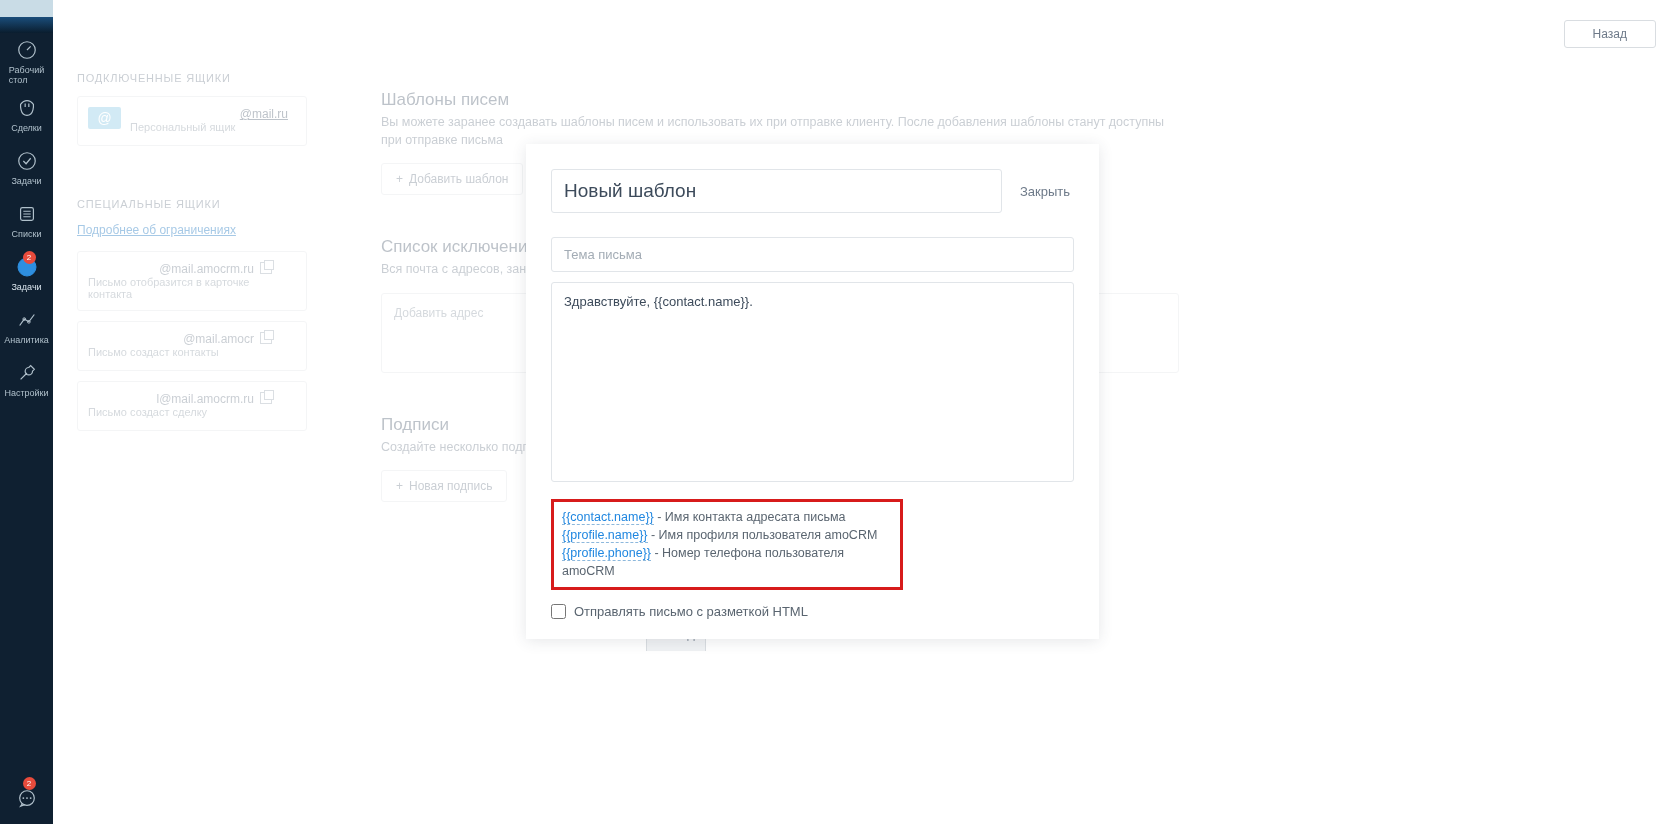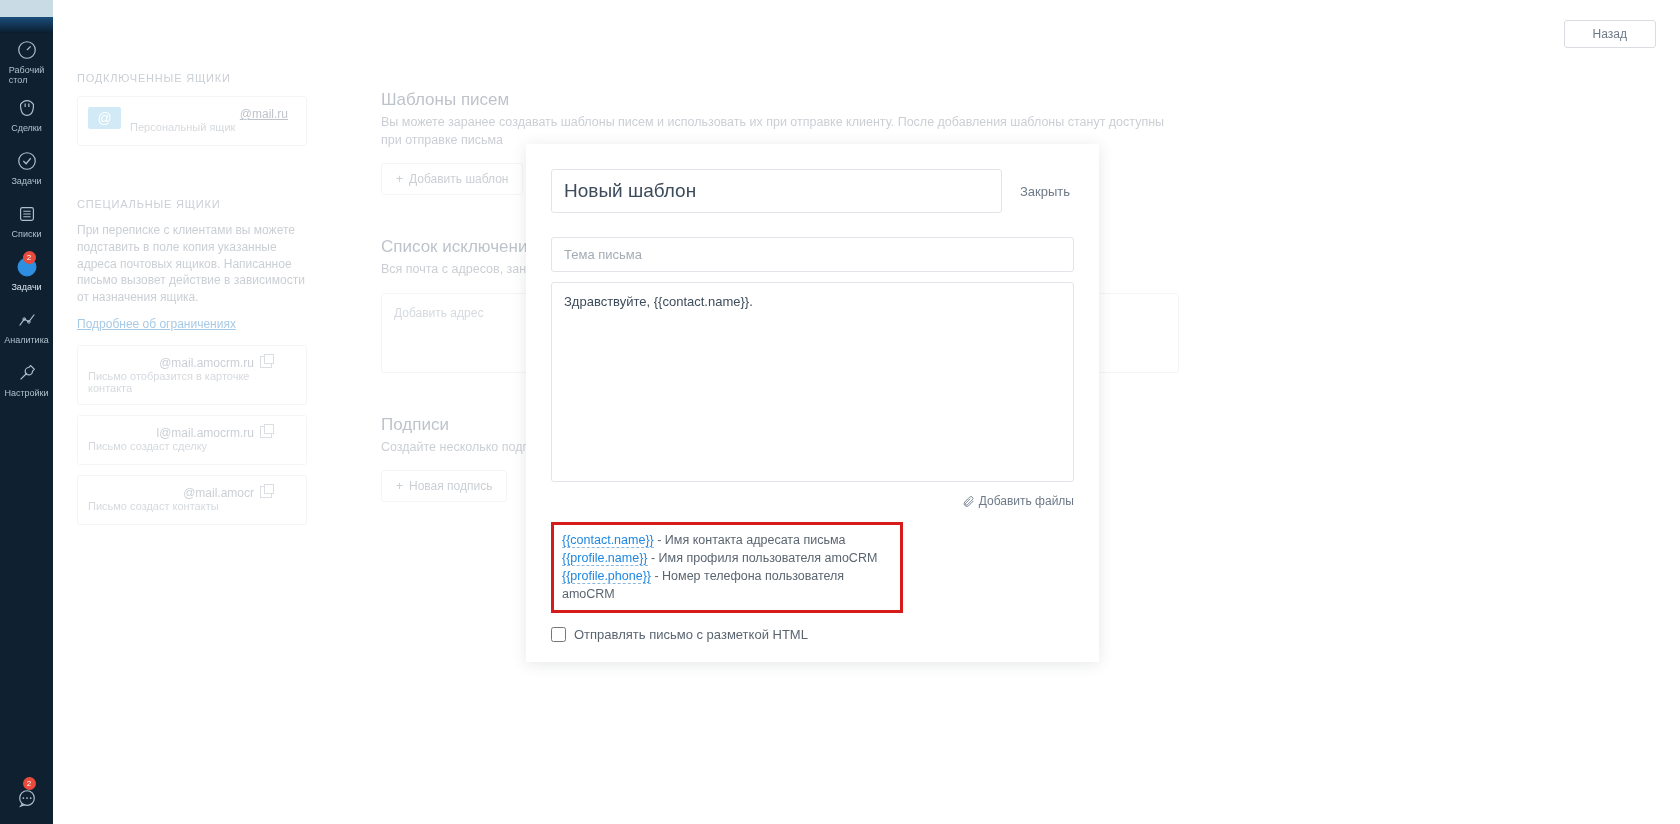--- a/index.html
+++ b/index.html
@@ -152,35 +152,34 @@
     <div class="sect-title">ПОДКЛЮЧЕННЫЕ ЯЩИКИ</div>
     <div class="mailbox-card">
       <span class="atsign">@</span>
       <span class="mb-addr" style="padding-left:42px;">@mail.ru</span>
       <div class="mb-sub" style="padding-left:42px;">Персональный ящик</div>
     </div>
 
     <div class="section-space"></div>
 
     <div class="sect-title">СПЕЦИАЛЬНЫЕ ЯЩИКИ</div>
-    <div class="spec-desc">При переписке с клиентами вы можете подставить в поле копия указанные адреса почтовых ящиков. Написанное письмо вызовет действие в зависимости от назначения ящика.</div>
     <a class="spec-link">Подробнее об ограничениях</a>
 
     <div style="height:14px"></div>
     <div class="mailbox-card">
       <span class="mb-addr2"><span>@mail.amocrm.ru</span><span class="copyico"></span></span>
       <div class="mb-sub">Письмо отобразится в карточке контакта</div>
     </div>
     <div class="mailbox-card">
+      <span class="mb-addr2"><span>@mail.amocr</span><span class="copyico"></span></span>
+      <div class="mb-sub">Письмо создаст контакты</div>
+    </div>
+    <div class="mailbox-card">
       <span class="mb-addr2"><span>l@mail.amocrm.ru</span><span class="copyico"></span></span>
       <div class="mb-sub">Письмо создаст сделку</div>
-    </div>
-    <div class="mailbox-card">
-      <span class="mb-addr2"><span>@mail.amocr</span><span class="copyico"></span></span>
-      <div class="mb-sub">Письмо создаст контакты</div>
     </div>
   </div>
 
   <div class="maincol">
     <div class="panel">
       <div class="panel-title">Шаблоны писем</div>
       <div class="panel-sub">Вы можете заранее создавать шаблоны писем и использовать их при отправке клиенту. После добавления шаблоны станут доступны при отправке письма</div>
       <button class="add-btn">Добавить шаблон</button>
     </div>
     <div class="panel">
@@ -200,27 +199,20 @@
 
 <div class="dim-overlay"></div>
 
 <div class="modal">
   <div class="modal-head">
     <input class="modal-title-input" value="Новый шаблон" style="">
     <span class="close-link">Закрыть</span>
   </div>
   <input class="modal-subject" placeholder="Тема письма" style="">
   <textarea class="modal-body" style="">Здравствуйте, {{contact.name}}.</textarea>
-  <div class="attach-row">
-    <span class="attach-link">
-      <svg width="13" height="13" viewBox="0 0 24 24" fill="none">
-          <path d="M21 11 L12 20 a5 5 0 0 1 -7 -7 L14 4 a3.5 3.5 0 0 1 5 5 L10 18 a2 2 0 0 1 -3 -3 L15 7" stroke="#6e7a89" stroke-width="1.6"></path>
-        </svg><span>Добавить файлы</span>
-    </span>
-  </div>
   <div class="vars-box">
     <div class="var-line"><span class="var-code">{{contact.name}}</span><span> - Имя контакта адресата письма</span></div>
     <div class="var-line"><span class="var-code">{{profile.name}}</span><span>  - Имя профиля пользователя amoCRM</span></div>
     <div class="var-line"><span class="var-code">{{profile.phone}}</span><span> - Номер телефона пользователя amoCRM</span></div>
   </div>
   <label class="html-check">
     <input type="checkbox" style="">
     <span>Отправлять письмо с разметкой HTML</span>
   </label>
 </div>

